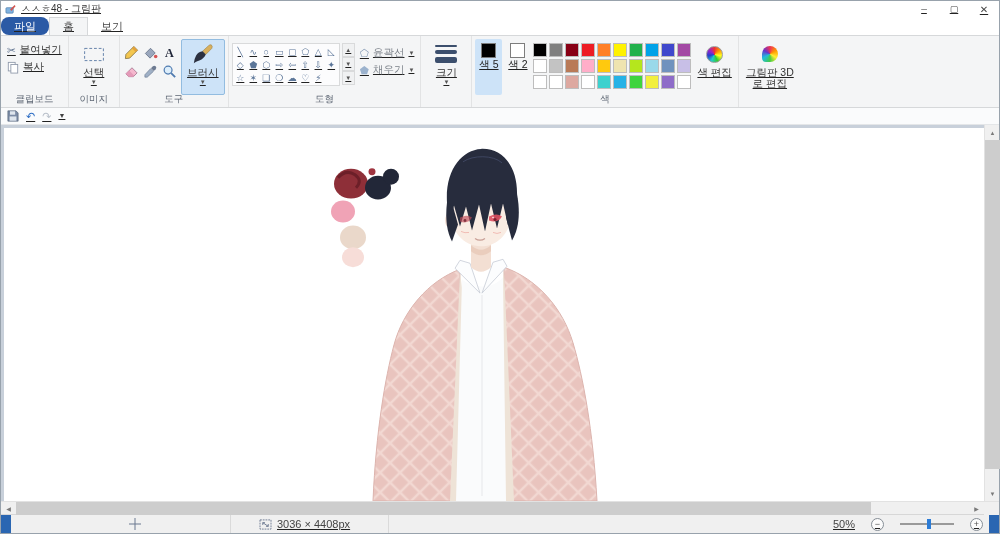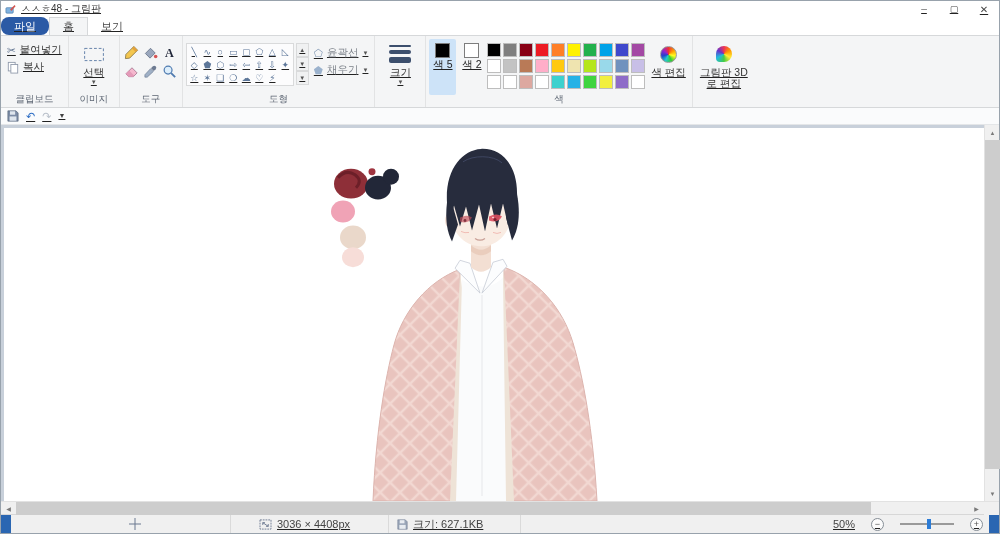--- a/index.html
+++ b/index.html
@@ -165,20 +165,30 @@
             <path d="M13.5 2.5 q1.5 1.5 0 3 l-2 2 -3 -3 2 -2 q1.5 -1.5 3 0 Z" fill="#6d7b92"></path>
             <path d="M8 5 L11 8 L4.5 14 L2 14 L2 11.5 Z" fill="#9fb0c6" stroke="#6d7b92" stroke-width="0.7"></path>
           </svg>
           </div>
         <div class="toolbtn">
           <svg width="15" height="15" viewBox="0 0 16 16">
             <circle cx="6.5" cy="6.5" r="4.2" fill="#ddeefb" stroke="#4f7bb0" stroke-width="1.3"></circle>
             <line x1="9.8" y1="9.8" x2="14" y2="14" stroke="#4f7bb0" stroke-width="2"></line>
           </svg>
           </div>
+      </div>
+      <div class="bigbtn selected">
+        <span class="icon">
+          <svg width="22" height="22" viewBox="0 0 24 24">
+            <path d="M21 2 q2 2 0.5 4 L15 12.5 L11.5 9 L18 3 q1.5 -1.5 3 -1 Z" fill="#d8b05e" stroke="#9a7c3c" stroke-width="0.6"></path>
+            <path d="M11.5 9 L15 12.5 Q13 17 8 19 Q3 21 2 22 Q2.5 17 4.5 13.5 Q7 9.5 11.5 9 Z" fill="#2c3140"></path>
+          </svg>
+          </span>
+        <span>브러시</span>
+        <span class="caret">▼</span>
       </div>
       <div class="group-label">도구</div>
     </div>
 
     <div class="group">
       <div class="shapebox">
           <div class="shape">╲</div>
           <div class="shape">∿</div>
           <div class="shape">○</div>
           <div class="shape">▭</div>
@@ -384,28 +394,20 @@
         <path d="M6 0 V12 M0 6 H12" stroke="#6b7890" stroke-width="1"></path>
       </svg>
     </div>
     <div class="st-sec sec-size">
       <svg width="13" height="11" viewBox="0 0 14 12">
         <rect x="1" y="1" width="12" height="10" fill="none" stroke="#6b7890" stroke-dasharray="2 1"></rect>
         <path d="M4 4 L10 8 M10 8 l-2.5 0 M10 8 l0 -2.5 M4 4 l2.5 0 M4 4 l0 2.5" stroke="#6b7890" fill="none"></path>
       </svg>
       <span>3036 × 4408px</span>
     </div>
-    <div class="st-sec sec-file">
-      <svg width="11" height="11" viewBox="0 0 14 14">
-        <path d="M1 1 H10.5 L13 3.5 V13 H1 Z" fill="#9aa6b8" stroke="#6b7890" stroke-width="0.7"></path>
-        <rect x="3.5" y="1.5" width="6" height="4" fill="#e8ecf1"></rect>
-        <rect x="3" y="7.5" width="8" height="5" fill="#e8ecf1"></rect>
-      </svg>
-      <span>크기: 627.1KB</span>
-    </div>
     <div class="st-fill"></div>
     <div class="zoom">
       <span>50%</span>
       <div class="zbtn">−</div>
       <div class="ztrack">
         <div class="zthumb"></div>
       </div>
       <div class="zbtn">+</div>
     </div>
     <div class="corner-blue"></div>

